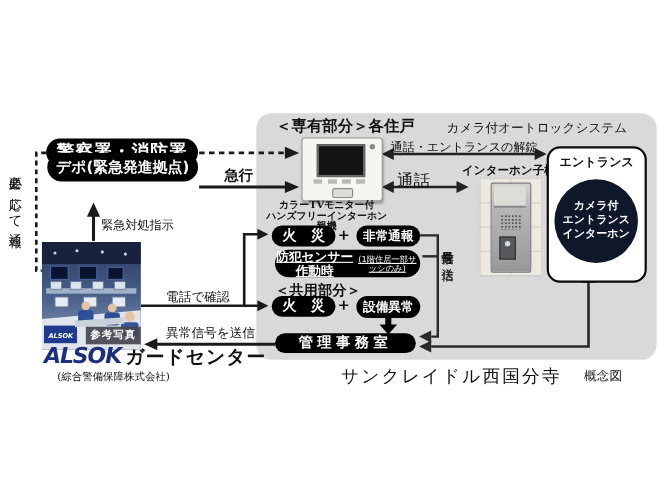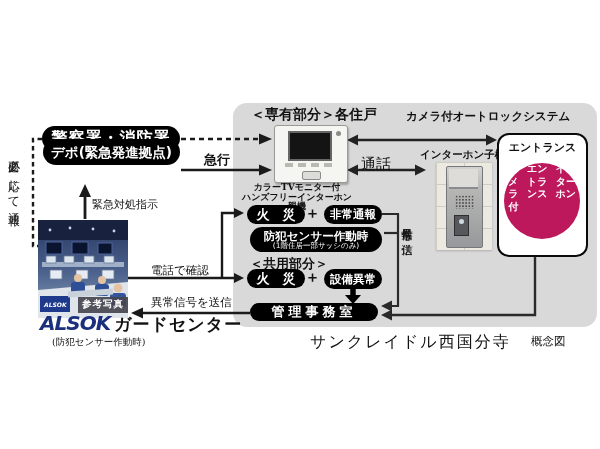--- a/index.html
+++ b/index.html
@@ -37,22 +37,22 @@
         border-bottom:2px solid #8a8b8d;}
   .door .grille{position:absolute;left:8px;top:28px;width:19px;height:14px;
         background-image:radial-gradient(#50524f 1px,transparent 1.2px);background-size:3.2px 3.2px;}
   .door .cam{position:absolute;left:7px;top:48px;width:13px;height:19px;background:#58585c;
         border:1px solid #2e2e30;}
   .door .lens{position:absolute;left:3.5px;top:2.5px;width:5px;height:5px;background:#cfd9e2;border-radius:50%;}
   
   .entrance{position:absolute;left:497px;top:133px;width:91px;height:124px;background:#fff;
         border:2.5px solid #0a0a0a;border-radius:12px;box-sizing:border-box;}
   .entrance .title{margin-top:5px;text-align:center;font-weight:bold;font-size:11px;}
-  .entrance .circle{position:absolute;left:5px;top:28px;width:76px;height:76px;background:#be185d;
-        border-radius:50%;color:#fff;display:flex;flex-direction:row;
+  .entrance .circle{position:absolute;left:5px;top:28px;width:76px;height:76px;background:#0f172a;
+        border-radius:50%;color:#fff;display:flex;flex-direction:column;
         justify-content:center;font-family:"DejaVu Sans", sans-serif;font-weight:bold;
         font-size:10px;line-height:12.5px;text-align:center;}
   
   .photo{position:absolute;left:38px;top:220px;width:90px;height:98px;box-shadow:0 0 0 1px #7a8aa0 inset;}
   .photo-badge{position:absolute;right:0;bottom:5px;background:rgba(70,70,80,.92);color:#fff;
         font-size:9.5px;font-weight:bold;padding:1px 4px 2px;letter-spacing:1px;}
   .alsok-row{position:absolute;left:40px;top:311px;display:flex;align-items:baseline;gap:4px;}
   .alsok-logo{font-family:"DejaVu Sans", sans-serif;font-weight:900;font-style:italic;
         font-size:20px;color:#1b2f7d;letter-spacing:-1px;}
   .alsok-name{font-weight:bold;font-size:17px;letter-spacing:1px;}
@@ -150,57 +150,58 @@
       <text x="6" y="87" font-family="DejaVu Sans, sans-serif" font-size="6" font-style="italic" font-weight="bold" fill="#ffffff">ALSOK</text>
       <rect x="30" y="70" width="45" height="6" fill="#c9d2da" transform="rotate(-4 52 73)"></rect>
     </svg>
     <div class="photo-badge">参考写真</div>
   </div>
 
   <div class="alsok-row">
     <span class="alsok-logo">ALSOK</span>
     <span class="alsok-name">ガードセンター</span>
   </div>
-  <div class="label" style="left:52px;top:336px;font-size:9.5px;">(防犯センサー作動時)</div>
+  <div class="label" style="left:52px;top:336px;font-size:9.5px;">(綜合警備保障株式会社)</div>
 
   <div class="label" style="left:151px;top:263px;font-size:11.5px;">電話で確認</div>
   <div class="label" style="left:151px;top:295px;font-size:11.5px;">異常信号を送信</div>
 
   <div class="label" style="left:251px;top:106px;font-size:14px;font-weight:bold;">＜専有部分＞各住戸</div>
-  <div class="label" style="left:406px;top:109px;font-size:11.5px;font-weight:bold;">カメラ付オートロックシステム</div>
+  <div class="label" style="left:406px;top:109px;font-size:11.5px;font-weight:normal;">カメラ付オートロックシステム</div>
 
   <div class="monitor">
     <div class="screen"></div>
     <div class="dot"></div>
     <div class="brow"></div>
     <div class="btn"></div>
   </div>
   <div class="label" style="left:240px;top:183px;width:114px;font-size:9px;font-weight:bold;text-align:center;white-space:normal;line-height:9.5px;">
     <span>カラーTVモニター付</span><br>
     <span>ハンズフリーインターホン親機</span>
   </div>
 
+  <div class="label" style="left:355px;top:126px;font-size:11px;">通話・エントランスの解錠</div>
   <div class="label" style="left:361px;top:155px;font-size:15px;">通話</div>
   <div class="label" style="left:420px;top:148px;font-size:10.5px;font-weight:bold;">インターホン子機</div>
 
   <div class="door">
     <div class="unit">
       <div class="hood"></div>
       <div class="grille"></div>
       <div class="cam">
         <div class="lens"></div>
       </div>
     </div>
   </div>
 
   <div class="pill" style="left:247px;top:205px;width:58px;height:19px;border-radius:10px;font-size:13px;">火　災</div>
   <div class="label" style="left:305px;top:204px;font-size:15px;font-weight:bold;font-family:'DejaVu Sans',sans-serif;">＋</div>
   <div class="pill" style="left:324px;top:205px;width:58px;height:19px;border-radius:10px;font-size:11.5px;">非常通報</div>
 
-  <div class="pill" style="left:250px;top:227px;width:132px;height:25px;border-radius:12.5px;flex-direction:column;">
+  <div class="pill" style="left:250px;top:227px;width:132px;height:25px;border-radius:12.5px;flex-direction:row;text-decoration:underline;">
     <span style="font-size:11.5px;">防犯センサー作動時</span>
     <span style="font-size:7.5px;font-weight:normal;">(1階住居一部サッシのみ)</span>
   </div>
 
   <div class="label" style="left:250px;top:255px;font-size:13px;font-weight:bold;">＜共用部分＞</div>
   <div class="pill" style="left:247px;top:269px;width:58px;height:19px;border-radius:10px;font-size:13px;">火　災</div>
   <div class="label" style="left:305px;top:268px;font-size:15px;font-weight:bold;font-family:'DejaVu Sans',sans-serif;">＋</div>
   <div class="pill" style="left:324px;top:269px;width:58px;height:20px;border-radius:10px;font-size:11.5px;">設備異常</div>
 
   <div class="pill" style="left:250px;top:303px;width:128px;height:18px;border-radius:9px;font-size:13px;letter-spacing:4px;">管理事務室</div>

